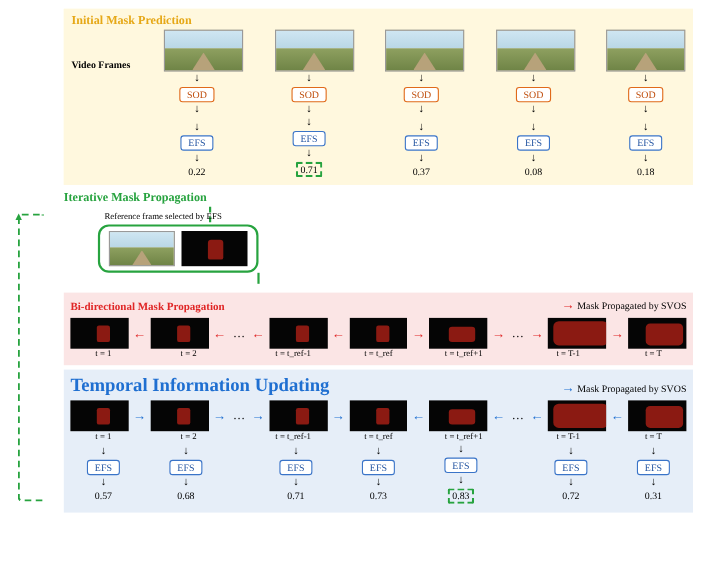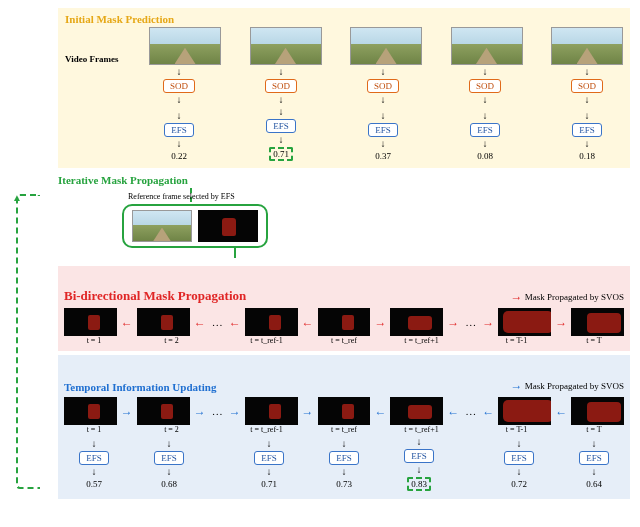--- a/index.html
+++ b/index.html
@@ -13,22 +13,22 @@
   }
   .page { position:relative; width:640px; padding:8px 10px 10px 10px; }
 
   
   .sec-yellow { background:#fff8de; border:1px solid #fff8de; padding:4px 6px 6px 6px; margin-left:48px; }
   .sec-pink   { background:#fbe5e5; padding:4px 6px 6px 6px; margin-left:48px; margin-top:8px; }
   .sec-blue   { background:#e6eef8; padding:4px 6px 8px 6px; margin-left:48px; margin-top:4px; }
 
   .title-yellow { color:#e6a817; font-weight:bold; font-size:11px; }
   .title-green  { color:#27a33f; font-weight:bold; font-size:11px; margin:6px 0 2px 48px; display:inline-block;font-family:Liberation Serif, serif; }
-  .title-red    { color:#e02626; font-weight:bold; font-size:13px; }
-  .title-blue   { color:#1f6fd1; font-weight:bold; font-size:11px; }
+  .title-red    { color:#e02626; font-weight:bold; font-size:10px; }
+  .title-blue   { color:#1f6fd1; font-weight:bold; font-size:17px; }
 
   .row { display:flex; align-items:flex-end; }
   .row-even { justify-content:space-between; }
   .row-gap  { gap:6px; }
 
   .label-col { width:78px; font-size:9px; font-weight:bold; line-height:1.1; }
   .rl { text-align:left; }
 
   .thumb {
     width:72px; height:38px; border:1px solid #999;
@@ -71,28 +71,28 @@
 
   .propline { display:flex; align-items:center; gap:4px; justify-content:space-between; }
   .ar { font-size:12px; }
   .ar.red  { color:#e02626; }
   .ar.blue { color:#1f6fd1; }
   .ellips { font-size:11px; padding:0 2px; }
 
   .tlabel { font-size:8px; color:#000; }
 
   .refbox {
-    margin-left:112px;
+    margin-left:79px;
     border:2px solid #27a33f; border-radius:10px;
     padding:4px 8px; display:inline-flex; align-items:center; gap:6px;
     background:#fff;
   }
   .refbox .cap { position:absolute; top:-14px; left:4px; font-size:8px; white-space:nowrap; }
 
-  .legend { font-size:9px; color:#000;margin-top:19px; }
+  .legend { font-size:9px; color:#000; }
   .legend .ar { margin-left:8px; }
 
   .dashed-down { border-left:2px dashed #27a33f; height:14px; margin-left:180px; }
   .dashed-short { border-left:2px dashed #27a33f; height:10px; }
 
   .efs-selected { border:2px dashed #27a33f; border-radius:2px; padding:0 2px; display:inline-block; }
 
   .left-loop {
     position:absolute; left:16px; top:194px; bottom:20px; width:24px;
     border-left:2.5px dashed #27a33f; border-bottom:2.5px dashed #27a33f; border-top:2.5px dashed #27a33f;
@@ -398,18 +398,18 @@
           <span class="downarr">↓</span>
           <span class="chip efs">EFS</span>
           <span class="downarr">↓</span>
           <span>0.72</span>
         </div>
         <span></span>
       <div class="colstack" style="width:60px;">
           <span class="downarr">↓</span>
           <span class="chip efs">EFS</span>
           <span class="downarr">↓</span>
-          <span>0.64</span>
+          <span>0.31</span>
         </div>
     </div>
   </div>
 
 </div>
 
 </body></html>

